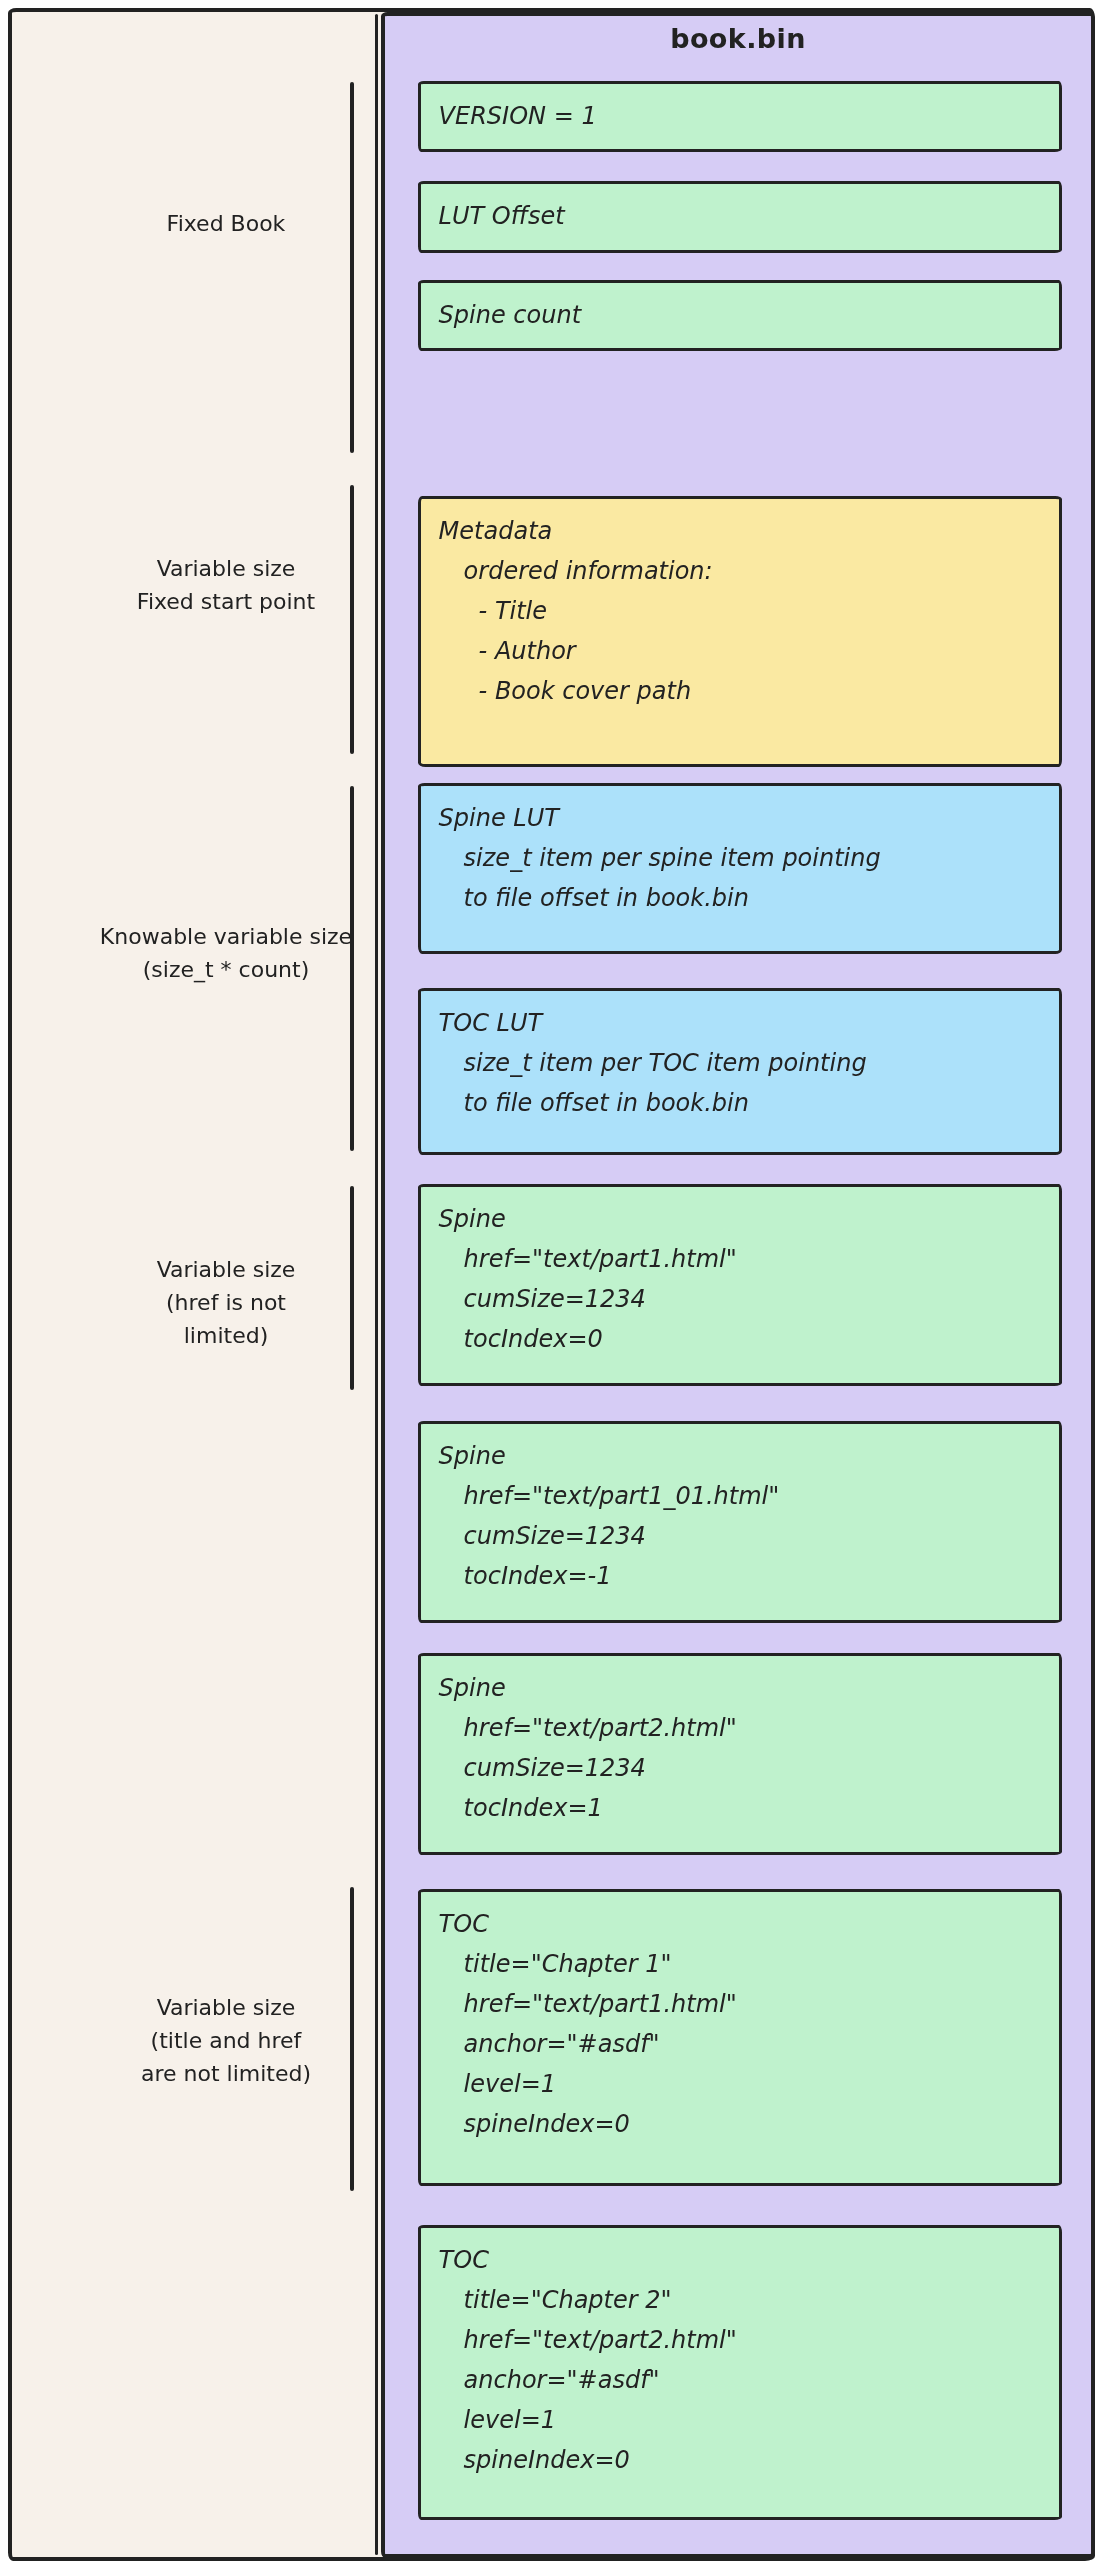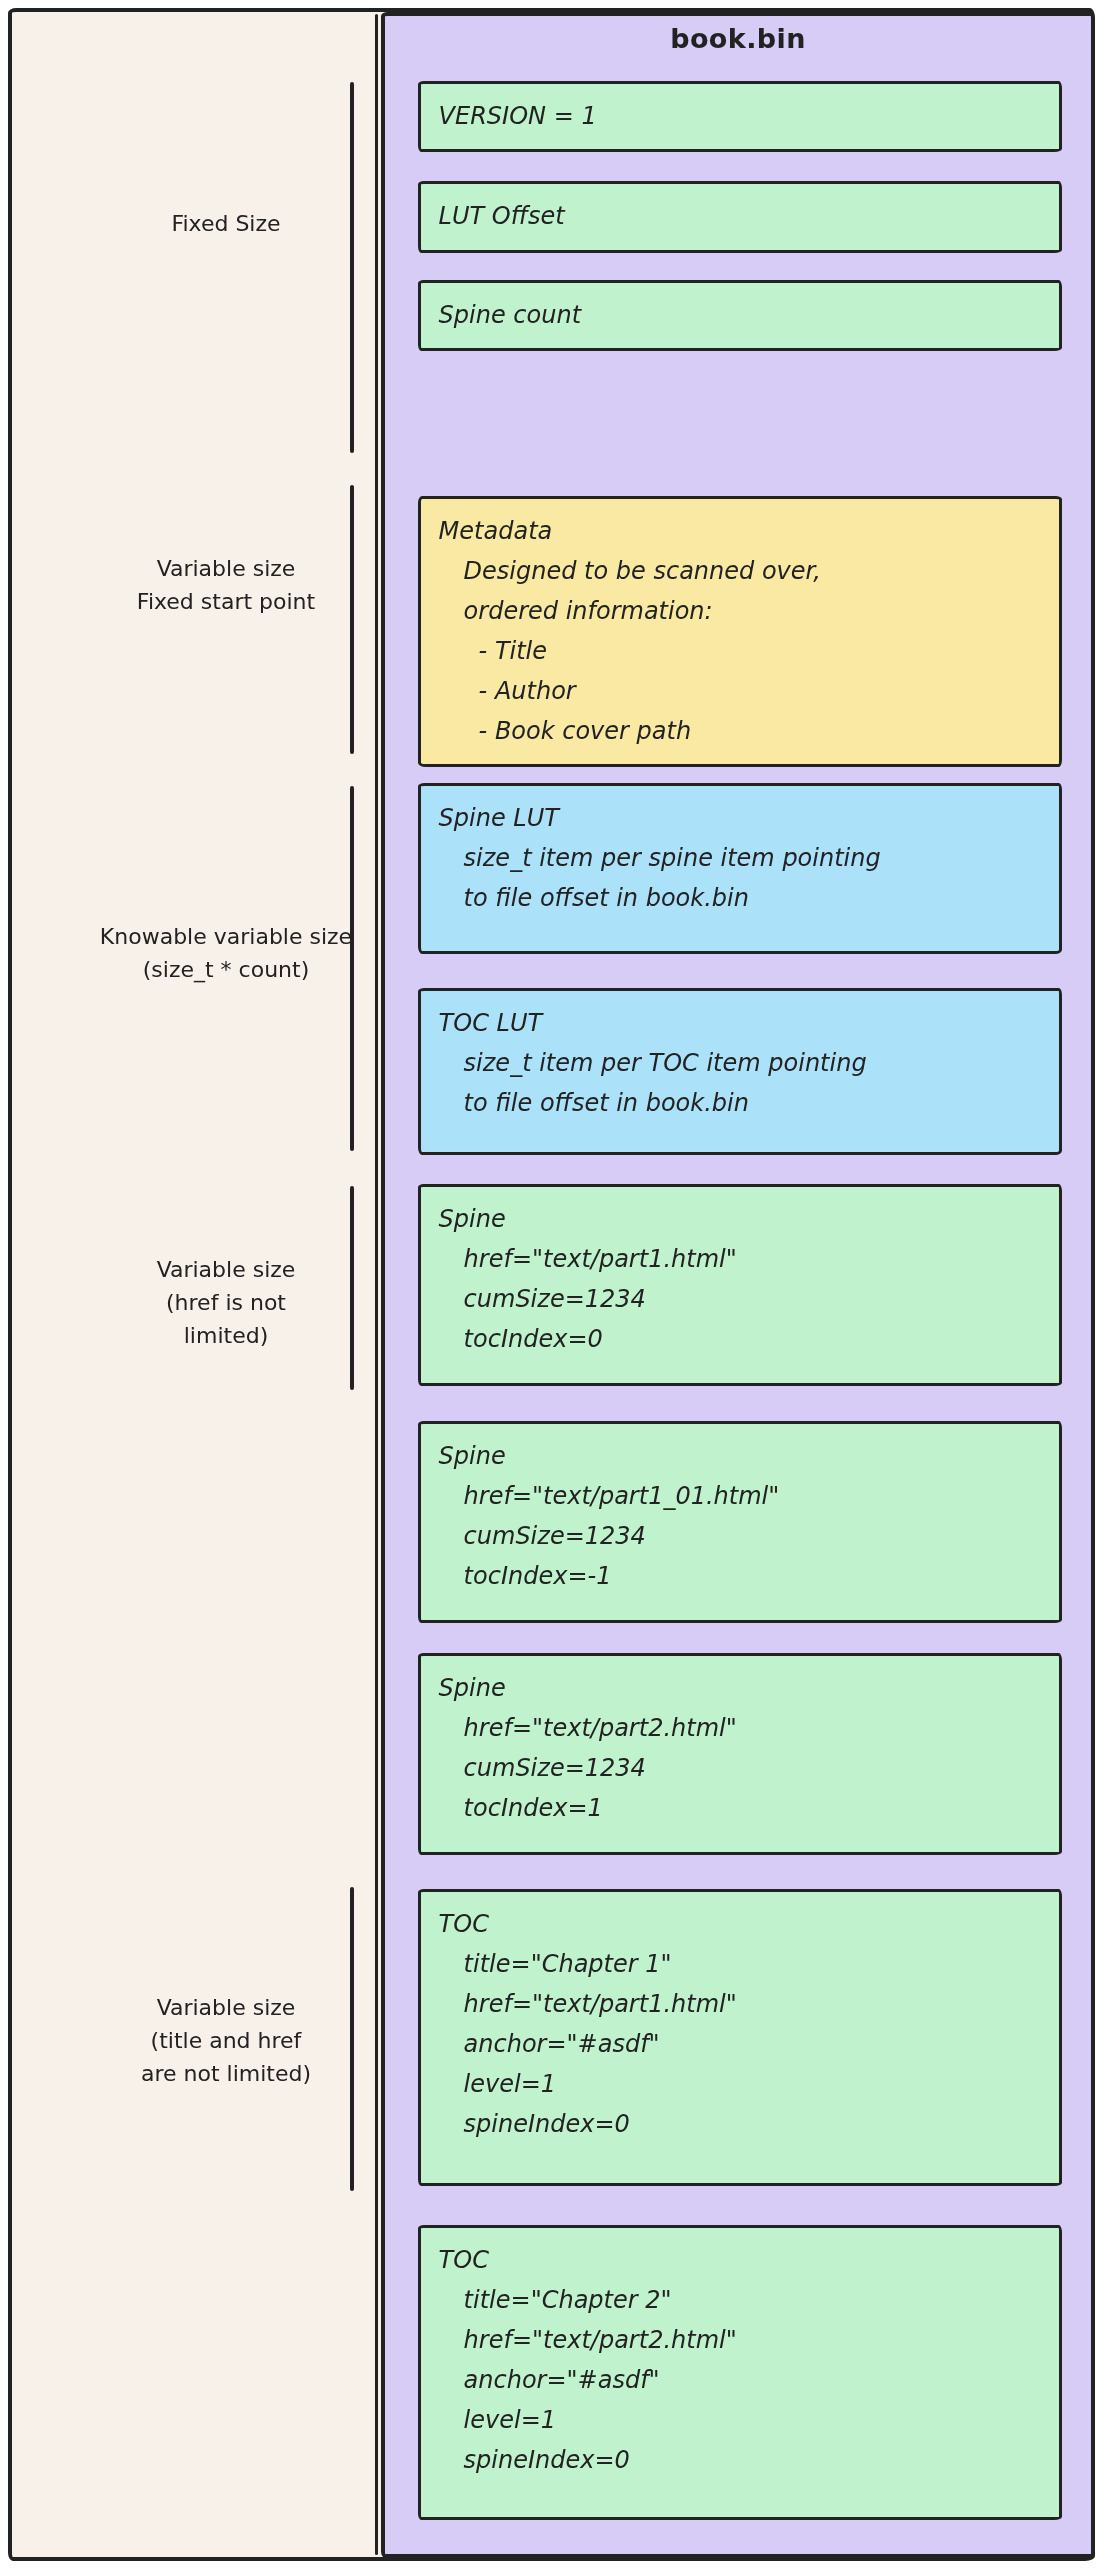--- a/index.html
+++ b/index.html
@@ -63,21 +63,21 @@
 <body>
 
 <div class="canvas">
 
   <div class="frame"></div>
 
   <div class="bin-panel"></div>
   <div class="file-title">book.bin</div>
 
   <div class="sec-label" style="top:207px">
-    <div class="line">Fixed Size</div>
+    <div class="line">Fixed Book</div>
   </div>
   <div class="sec-label" style="top:552px">
     <div class="line">Variable size</div>
     <div class="line">Fixed start point</div>
   </div>
   <div class="sec-label" style="top:920px">
     <div class="line">Knowable variable size</div>
     <div class="line">(size_t * count)</div>
   </div>
   <div class="sec-label" style="top:1253px">
@@ -105,21 +105,20 @@
     <div class="line">LUT Offset</div>
   </div>
 
   <div class="box green" style="top:280px;height:71px">
     <div class="line">Spine count</div>
   </div>
 
 
   <div class="box yellow" style="top:483px;height:271px">
     <div class="line">Metadata</div>
-    <div class="line ind1">Designed to be scanned over,</div>
     <div class="line ind1">ordered information:</div>
     <div class="line ind2">- Title</div>
     <div class="line ind2">- Author</div>
     <div class="line ind2">- Book cover path</div>
   </div>
 
   <div class="box blue" style="top:783px;height:171px">
     <div class="line">Spine LUT</div>
     <div class="line ind1">size_t item per spine item pointing</div>
     <div class="line ind1">to file offset in book.bin</div>

